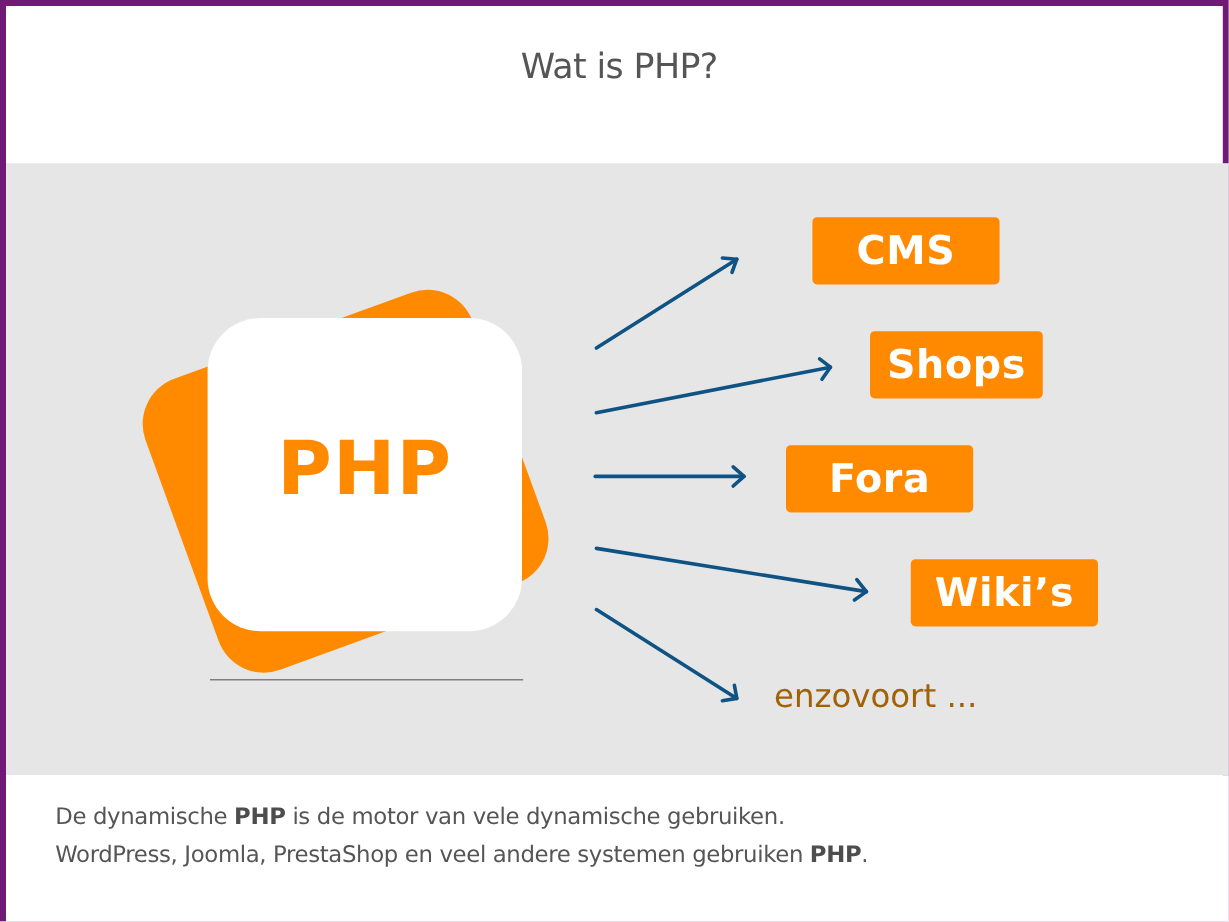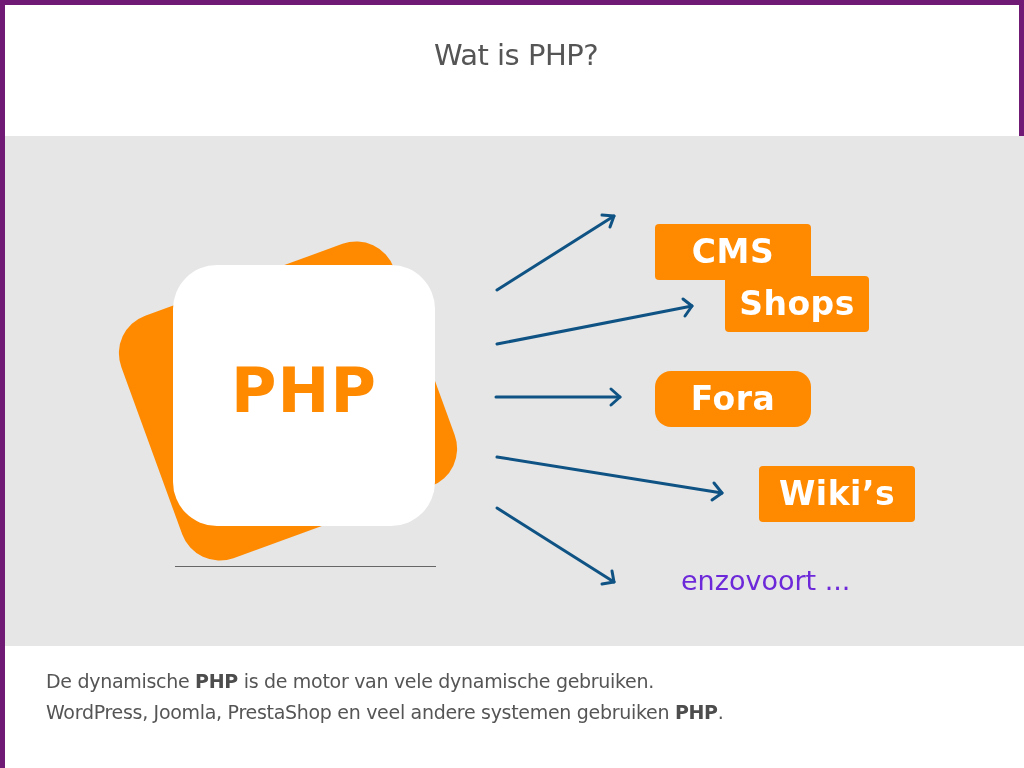--- a/index.html
+++ b/index.html
@@ -42,26 +42,26 @@
     .underline {
       position: absolute; left: 170px; top: 561px; width: 261px; height: 1px;
       background: #666666;
     }
     .arrows { position: absolute; left: 0; top: 0; width: 1024px; height: 768px; pointer-events: none; }
     .tag {
       position: absolute; background: #ff8a00; color: #ffffff; border-radius: 4px;
       font-weight: bold; font-size: 33px; text-align: center; height: 56px; line-height: 56px;
       letter-spacing: 0.5px;
     }
-    .tag-cms { left: 650px; top: 176px; width: 156px; margin-top: 43px; }
+    .tag-cms { left: 672px; top: 176px; width: 156px; }
     .tag-shops { left: 720px; top: 271px; width: 144px; }
-    .tag-fora { left: 650px; top: 366px; width: 156px; border-radius: 16px; }
+    .tag-fora { left: 650px; top: 366px; width: 156px; }
     .tag-wikis { left: 754px; top: 461px; width: 156px; }
     .etc {
-      position: absolute; left: 676px; top: 560px; font-size: 27px; color: #6d28d9;
+      position: absolute; left: 640px; top: 560px; font-size: 27px; color: #a16207;
       font-weight: normal; letter-spacing: 0px;
     }
     .footer {
       position: absolute; left: 0; top: 641px; width: 1022px; height: 126px;
       background: #ffffff; color: #555555;
     }
     .footer p {
       position: absolute; left: 41px; font-size: 19px; letter-spacing: -0.3px; white-space: nowrap;
     }
     .footer .l1 { top: 24px; }

